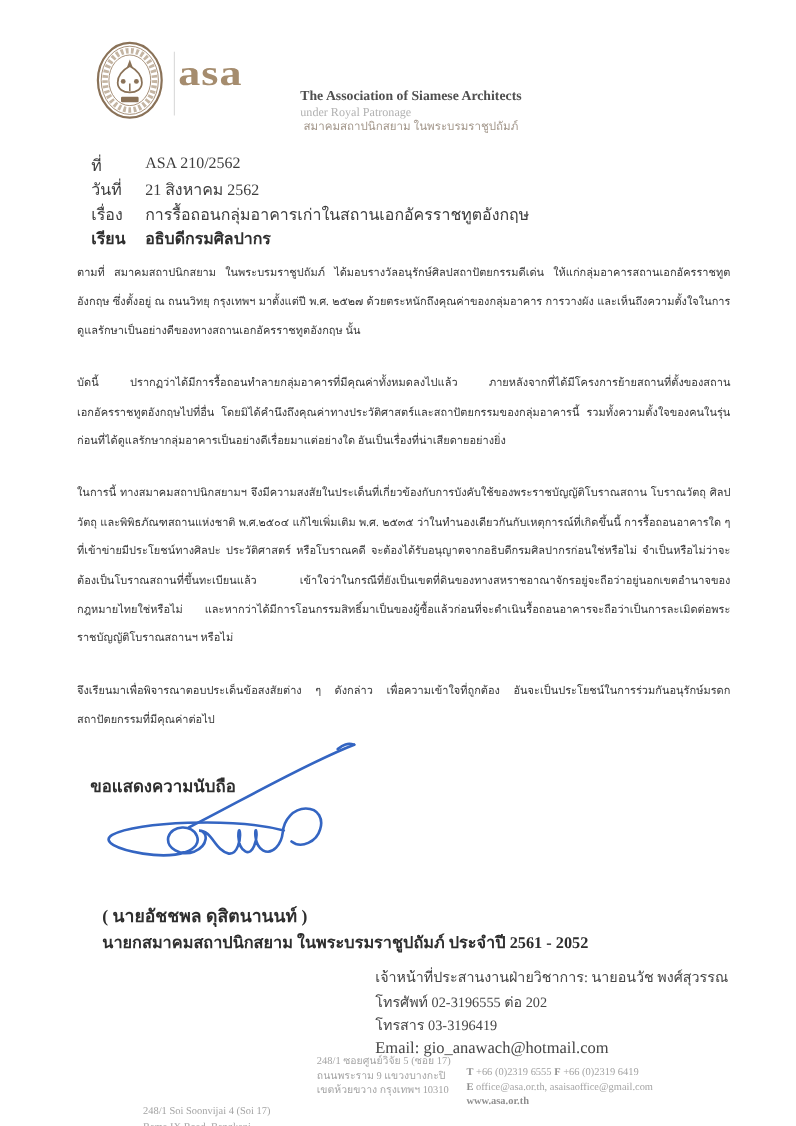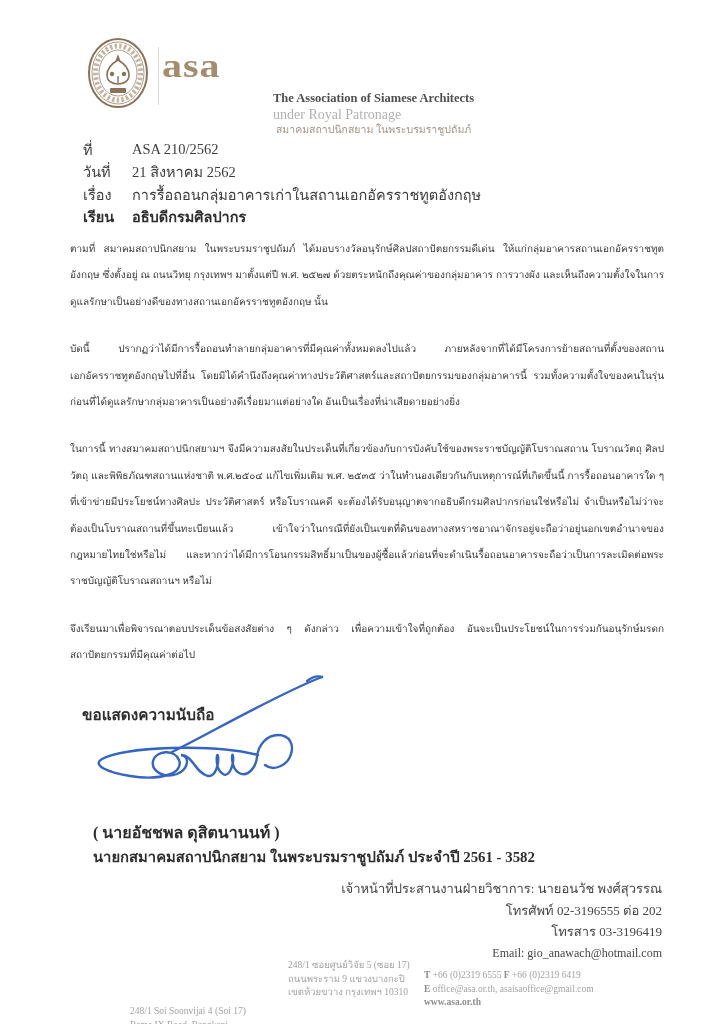--- a/index.html
+++ b/index.html
@@ -11,43 +11,43 @@
   }
   
   .hdr-seal{position:absolute;left:86px;top:36px;}
   .hdr-divider{position:absolute;left:158px;top:47px;width:1px;height:58px;background:#d9d9d9;}
   .asa-logo{
     position:absolute;left:162px;top:50px;width:80px;
     font-size:40px;font-weight:800;color:#a58c6e;letter-spacing:1px;
     transform:scaleY(.82);transform-origin:top left;line-height:40px;
   }
   .org-block{position:absolute;left:273px;top:80px;line-height:1.18;}
-  .org-en{font-size:12.5px;font-weight:700;color:#4f4f4f;margin-top:11px;}
-  .org-sub{font-size:14px;color:#b2b2b2;margin-top:1px;}
+  .org-en{font-size:12.5px;font-weight:700;color:#4f4f4f;}
+  .org-sub{font-size:11px;color:#b2b2b2;margin-top:1px;}
   .org-th{font-size:10.5px;color:#a2968a;margin-top:1px;text-align:center;}
   
   .meta{position:absolute;left:83px;top:138px;font-size:14.5px;}
   .meta-row{display:flex;height:22.5px;align-items:center;}
   .meta-label{width:49px;flex:0 0 49px;color:#3d3d3d;}
   .meta-value{color:#3d3d3d;}
   .meta-row.bold .meta-label,.meta-row.bold .meta-value{font-weight:700;color:#2e2e2e;}
   
   .body-text{position:absolute;left:70px;right:60px;top:236px;}
   .body-text p{
     margin:0 0 21px 0;font-size:10px;line-height:26.4px;
     text-align:justify;color:#383838;
   }
   .closing{position:absolute;left:70px;top:702px;font-size:15.3px;font-weight:700;color:#2e2e2e;margin-left:12px;}
   .sig-svg{position:absolute;left:62px;top:655px;}
   .signer-name{position:absolute;left:93px;top:820px;font-size:16px;font-weight:700;color:#2e2e2e;}
   .signer-title{position:absolute;left:93px;top:845px;font-size:14.8px;font-weight:700;color:#2e2e2e;}
   
-  .contact{position:absolute;right:62px;top:878px;text-align:right;line-height:21.5px;}
+  .contact{position:absolute;right:62px;top:878px;line-height:21.5px;}
   .contact .c-th{font-size:13px;color:#454545;}
-  .contact .c-en{font-size:12px;color:#454545;}
+  .contact .c-en{font-size:15px;color:#454545;}
   
   .footer{position:absolute;left:0;top:959px;width:724px;font-size:9.5px;line-height:13.5px;color:#a3a3a3;}
   .f-col{position:absolute;top:0;}
   .f-col1{left:130px;margin-top:46px;}
   .f-col2{left:288px;}
   .f-col3{left:424px;margin-top:10px;}
   .f-bold{font-weight:700;color:#8e8e8e;}
   .f-web{font-weight:700;color:#8e8e8e;}
 </style>
 </head>
@@ -120,21 +120,21 @@
                C 168 123, 172 108, 171 101
                C 170 95, 168 113, 177 118
                C 186 123, 194 112, 195 102
                C 196 90, 205 80, 216 80
                C 228 80, 232 90, 229 99
                C 226 110, 212 117, 203 110"></path>
     </g>
   </svg>
 
   <div class="signer-name">( นายอัชชพล  ดุสิตนานนท์ )</div>
-  <div class="signer-title">นายกสมาคมสถาปนิกสยาม  ในพระบรมราชูปถัมภ์ ประจำปี 2561 - 3582</div>
+  <div class="signer-title">นายกสมาคมสถาปนิกสยาม  ในพระบรมราชูปถัมภ์ ประจำปี 2561 - 2052</div>
 
   <div class="contact">
     <div class="c-th">เจ้าหน้าที่ประสานงานฝ่ายวิชาการ: นายอนวัช  พงศ์สุวรรณ</div>
     <div class="c-th">โทรศัพท์  02-3196555  ต่อ   202</div>
     <div class="c-th">โทรสาร  03-3196419</div>
     <div class="c-en">Email:   gio_anawach@hotmail.com</div>
   </div>
 
   <div class="footer">
     <div class="f-col f-col1">

